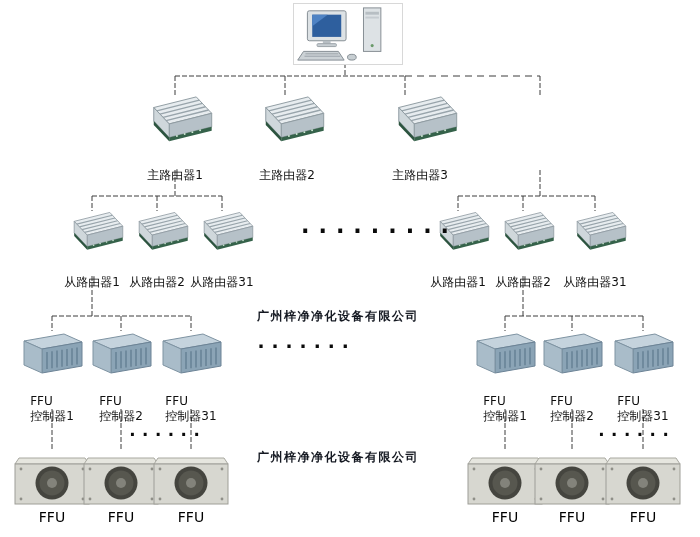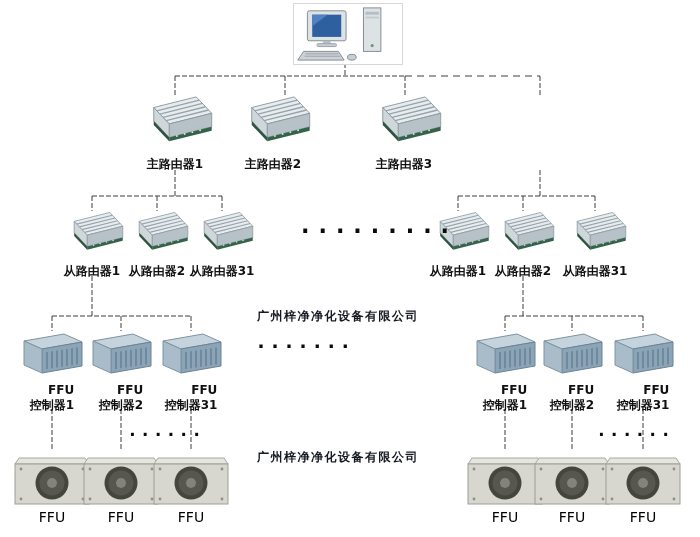--- a/index.html
+++ b/index.html
@@ -4,21 +4,21 @@
 <style>
   * { margin:0; padding:0; box-sizing:border-box; }
   html,body { background:#ffffff; }
   body { font-family:"DejaVu Sans","Liberation Sans",sans-serif; }
   .stage { position:relative; width:700px; height:537px; background:#ffffff; overflow:hidden; }
   .wires { position:absolute; left:0; top:0; width:700px; height:537px; pointer-events:none; }
   .wires line { stroke:#3c3c3c; stroke-width:1; stroke-dasharray:5 2; }
   .wires line.dashL { stroke-dasharray:7 5; }
   .node { position:absolute; display:flex; flex-direction:column; align-items:center; }
   .node svg.icon { display:block; }
-  .lbl { font-size:12px; font-weight:700; color:#101010; white-space:nowrap; text-align:right; margin-top:7px; line-height:1.25; }
+  .lbl { font-size:12px; font-weight:400; color:#101010; white-space:nowrap; text-align:left; margin-top:18px; line-height:1.25; }
   .lbl-big { font-size:14px; font-weight:500; color:#000; white-space:nowrap; text-align:center; margin-top:3px; }
   .pc-frame { display:block; border:1px solid #d8d8d8; background:#fff; padding:1px; }
   .watermark { position:absolute; font-size:12px; font-weight:700; color:#141821; letter-spacing:1.5px; white-space:nowrap; }
   .dots { position:absolute; font-family:"DejaVu Sans Mono","Liberation Mono",monospace; font-weight:900; color:#0a0a0a; white-space:nowrap; }
   .dots-routers { left:298px; top:211px; font-size:24px; letter-spacing:3px; }
   .dots-controllers { left:255px; top:329px; font-size:20px; letter-spacing:2px; }
   .dots-ffu-left { left:127px; top:419px; font-size:18px; letter-spacing:2px; }
   .dots-ffu-right { left:596px; top:419px; font-size:18px; letter-spacing:2px; }
 </style>
 </head>
@@ -122,27 +122,27 @@
         </svg>
     </span>
   </div>
 
   <div class="node" style="left:133px;top:94px;width:84px">
     <svg class="icon" width="84" height="56">
         <use href="#sym-router" xlink:href="#sym-router"></use>
       </svg>
     <div class="lbl">主路由器1</div>
   </div>
-  <div class="node" style="left:231px;top:94px;width:84px">
+  <div class="node" style="left:245px;top:94px;width:84px">
     <svg class="icon" width="84" height="56">
         <use href="#sym-router" xlink:href="#sym-router"></use>
       </svg>
     <div class="lbl">主路由器2</div>
   </div>
-  <div class="node" style="left:362px;top:94px;width:84px">
+  <div class="node" style="left:378px;top:94px;width:84px">
     <svg class="icon" width="84" height="56">
         <use href="#sym-router" xlink:href="#sym-router"></use>
       </svg>
     <div class="lbl">主路由器3</div>
   </div>
 
   <div class="node" style="left:58px;top:210px;width:68px">
     <svg class="icon" width="68" height="47">
         <use href="#sym-router" xlink:href="#sym-router"></use>
       </svg>

